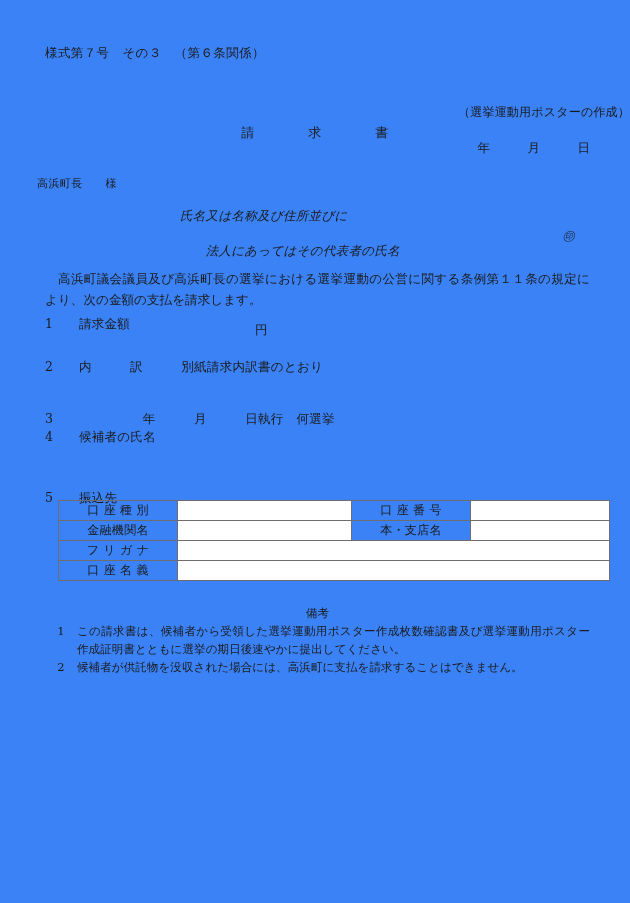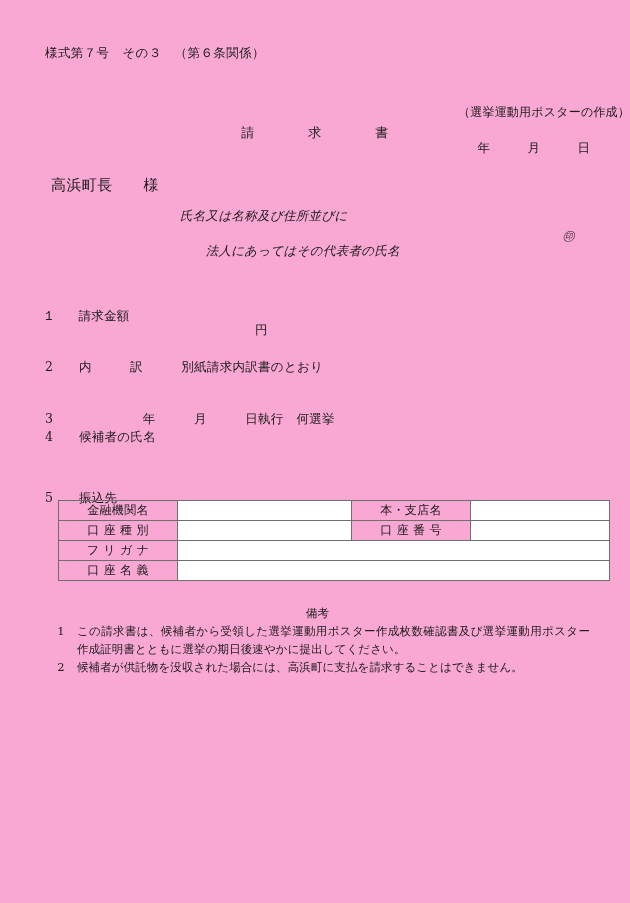--- a/index.html
+++ b/index.html
@@ -13,21 +13,21 @@
     position: relative;
     font-family: "DejaVu Serif", serif;
     color: #1a1a1a;
     -webkit-font-smoothing: antialiased;
   }
   .page {
     position: absolute;
     left: 0; top: 0;
     width: 630px;
     height: 903px;
-    background: #f9a8d4;
+    background: #3b82f6;
     overflow: hidden;
   }
   
   .form-no {
     position: absolute;
     left: 45px;
     top: 45px;
     font-size: 12.5px;
     letter-spacing: 0.4px;
     white-space: pre;
@@ -55,23 +55,23 @@
   }
   .date-line {
     position: absolute;
     right: 40px;
     top: 140px;
     font-size: 12.5px;
     white-space: pre;
   }
   .addressee {
     position: absolute;
-    left: 51px;
+    left: 37px;
     top: 176px;
-    font-size: 15px;
+    font-size: 11px;
     letter-spacing: 0.4px;
     white-space: pre;
   }
   .signer-block {
     position: absolute;
     left: 180px;
     top: 208px;
     width: 395px;
     font-size: 12.5px;
     letter-spacing: 0.3px;
@@ -100,21 +100,21 @@
     letter-spacing: 0.1px;
   }
   
   .item {
     position: absolute;
     left: 45px;
     font-size: 12.5px;
     white-space: pre;
     letter-spacing: 0.3px;
   }
-  .item-1 { top: 308px; font-family: Liberation Mono, monospace; }
+  .item-1 { top: 316px; }
   .item-2 { top: 359px; text-align: center; }
   .item-3 { top: 393px; margin-top: 18px; }
   .item-4 { top: 429px; }
   .item-5 { top: 490px; }
   .yen {
     position: absolute;
     left: 255px;
     top: 322px;
     font-size: 12.5px;
   }
@@ -187,44 +187,45 @@
   <div class="addressee">高浜町長　　様</div>
 
   <div class="signer-block">
     <div class="signer-line">氏名又は名称及び住所並びに</div>
     <div class="signer-line">
       <span>法人にあってはその代表者の氏名</span>
       <span class="seal">㊞</span>
     </div>
   </div>
 
+  <div class="body-para">高浜町議会議員及び高浜町長の選挙における選挙運動の公営に関する条例第１１条の規定により、次の金額の支払を請求します。</div>
 
   <div class="item item-1"><span>1</span>　　<span>請求金額</span></div>
   <div class="yen">円</div>
 
   <div class="item item-2"><span>2</span>　　<span>内　　　訳　　　別紙請求内訳書のとおり</span></div>
 
   <div class="item item-3"><span>3</span>　　<span>　　　　　年　　　月　　　日執行　何選挙</span></div>
 
   <div class="item item-4"><span>4</span>　　<span>候補者の氏名</span></div>
 
   <div class="item item-5"><span>5</span>　　<span>振込先</span></div>
 
   <table class="bank-table">
     <tbody>
+      <tr>
+        <td class="lbl c1">口 座 種 別</td>
+        <td class="val c2"></td>
+        <td class="lbl c3">口 座 番 号</td>
+        <td class="val c4"></td>
+      </tr>
       <tr>
         <td class="lbl c1">金融機関名</td>
         <td class="val c2"></td>
         <td class="lbl c3">本・支店名</td>
-        <td class="val c4"></td>
-      </tr>
-      <tr>
-        <td class="lbl c1">口 座 種 別</td>
-        <td class="val c2"></td>
-        <td class="lbl c3">口 座 番 号</td>
         <td class="val c4"></td>
       </tr>
       <tr>
         <td class="lbl c1">フ リ ガ ナ</td>
         <td class="val" colspan="3"></td>
       </tr>
       <tr>
         <td class="lbl c1">口 座 名 義</td>
         <td class="val" colspan="3"></td>
       </tr>

